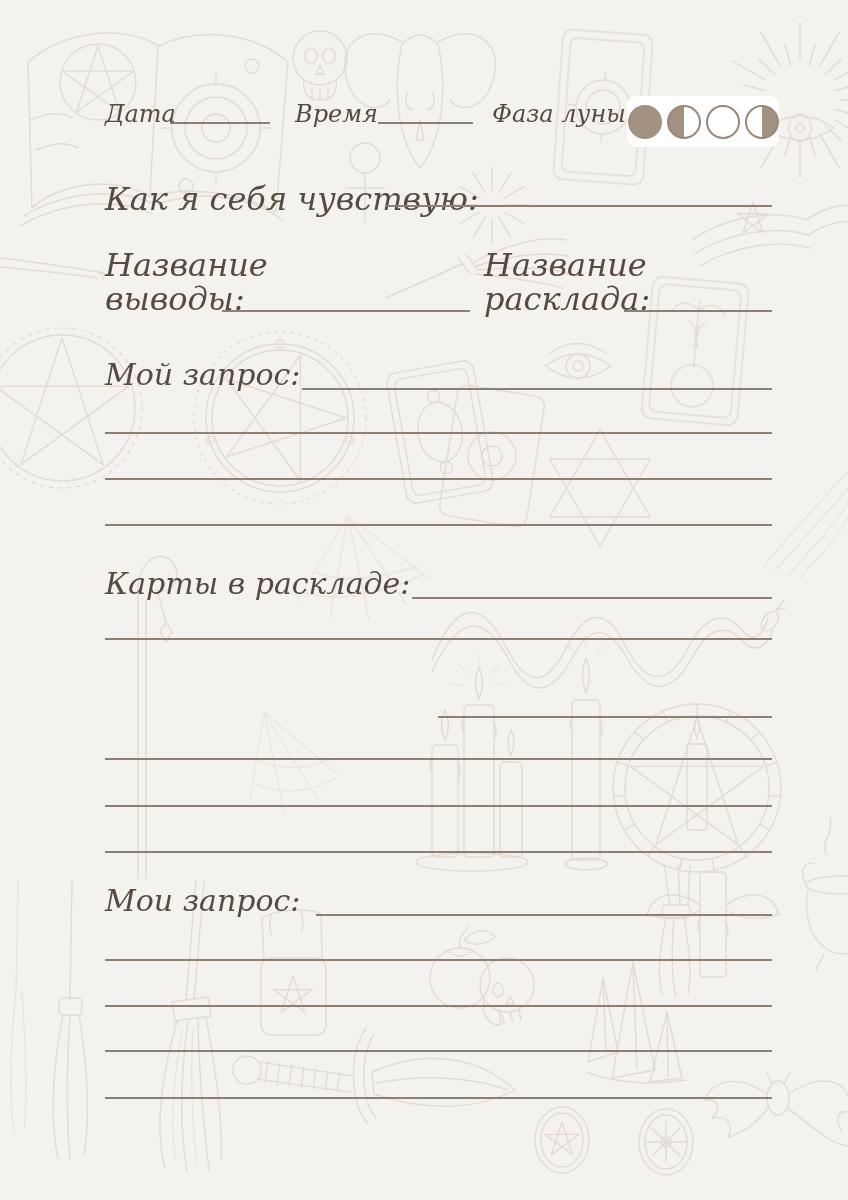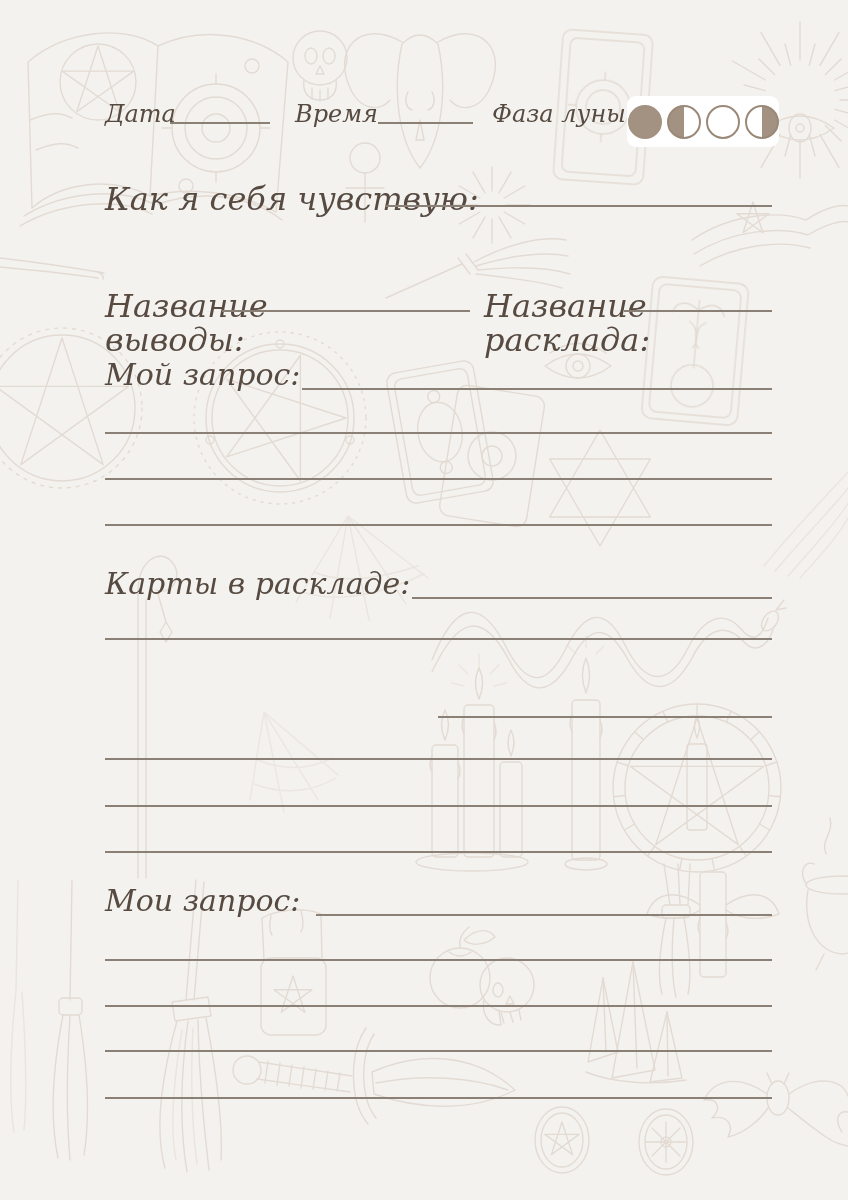--- a/index.html
+++ b/index.html
@@ -9,21 +9,21 @@
   html,body{margin:0;padding:0;background:#e9e6e2;}
   .page{position:relative;width:848px;height:1200px;margin:0 auto;
         background:var(--bg);overflow:hidden;
         font-family:"DejaVu Serif","Liberation Serif",serif;}
   .bg-art{position:absolute;left:0;top:0;pointer-events:none;}
   .lbl{position:absolute;font-style:italic;color:var(--ink);
        line-height:1.2;white-space:nowrap;}
   .lbl--sm{font-size:24px;text-align:right;}
   .lbl--md{font-size:32px;}
   .lbl--lg{font-size:30px;}
-  .lbl--two{line-height:34px;white-space:normal;margin-top:41px;}
+  .lbl--two{line-height:34px;white-space:normal;}
   .lbl--two span{display:block;}
   .rule{position:absolute;height:0;border-bottom:2px solid var(--rule);}
   .moon-panel{position:absolute;left:627px;top:96px;width:152px;height:51px;
       background:var(--panel);border-radius:9px;display:flex;align-items:center;
       justify-content:center;gap:5px;}
   .moon{width:34px;height:34px;border-radius:50%;box-sizing:border-box;
       border:2px solid var(--moon-outline);background:#fff;flex:0 0 auto;}
   .moon--full{background:var(--moon-fill);border-color:var(--moon-fill);}
   .moon--left-half{background:linear-gradient(90deg,var(--moon-fill) 50%,#fff 50%);}
   .moon--right-half{background:linear-gradient(90deg,#fff 50%,var(--moon-fill) 50%);}

